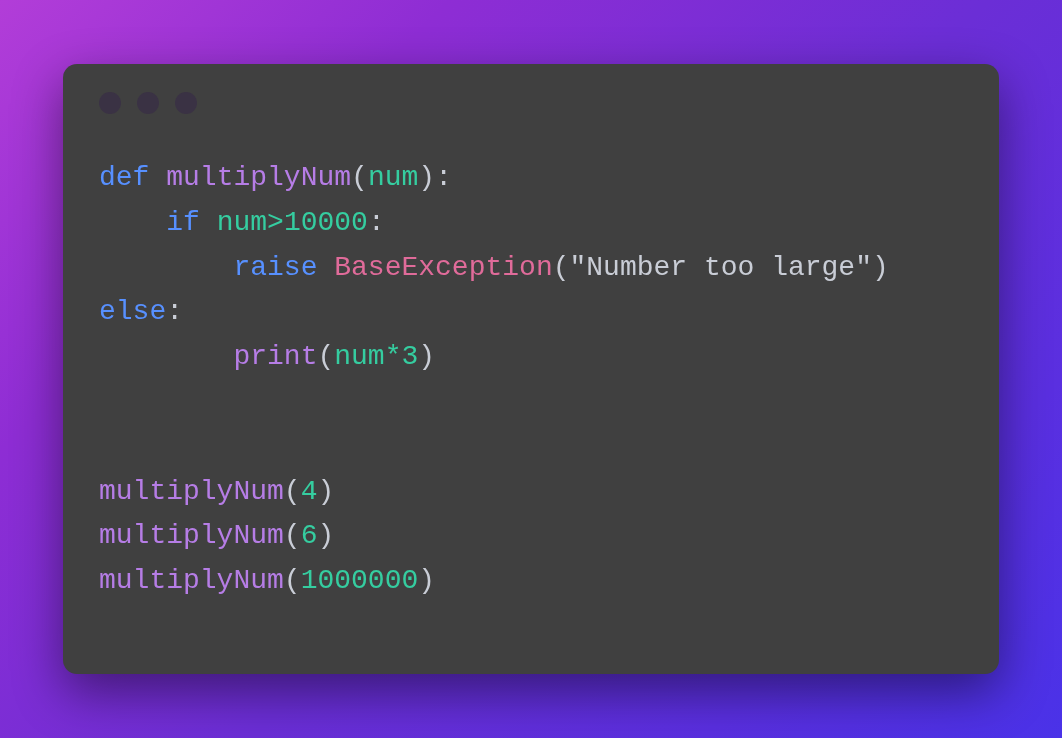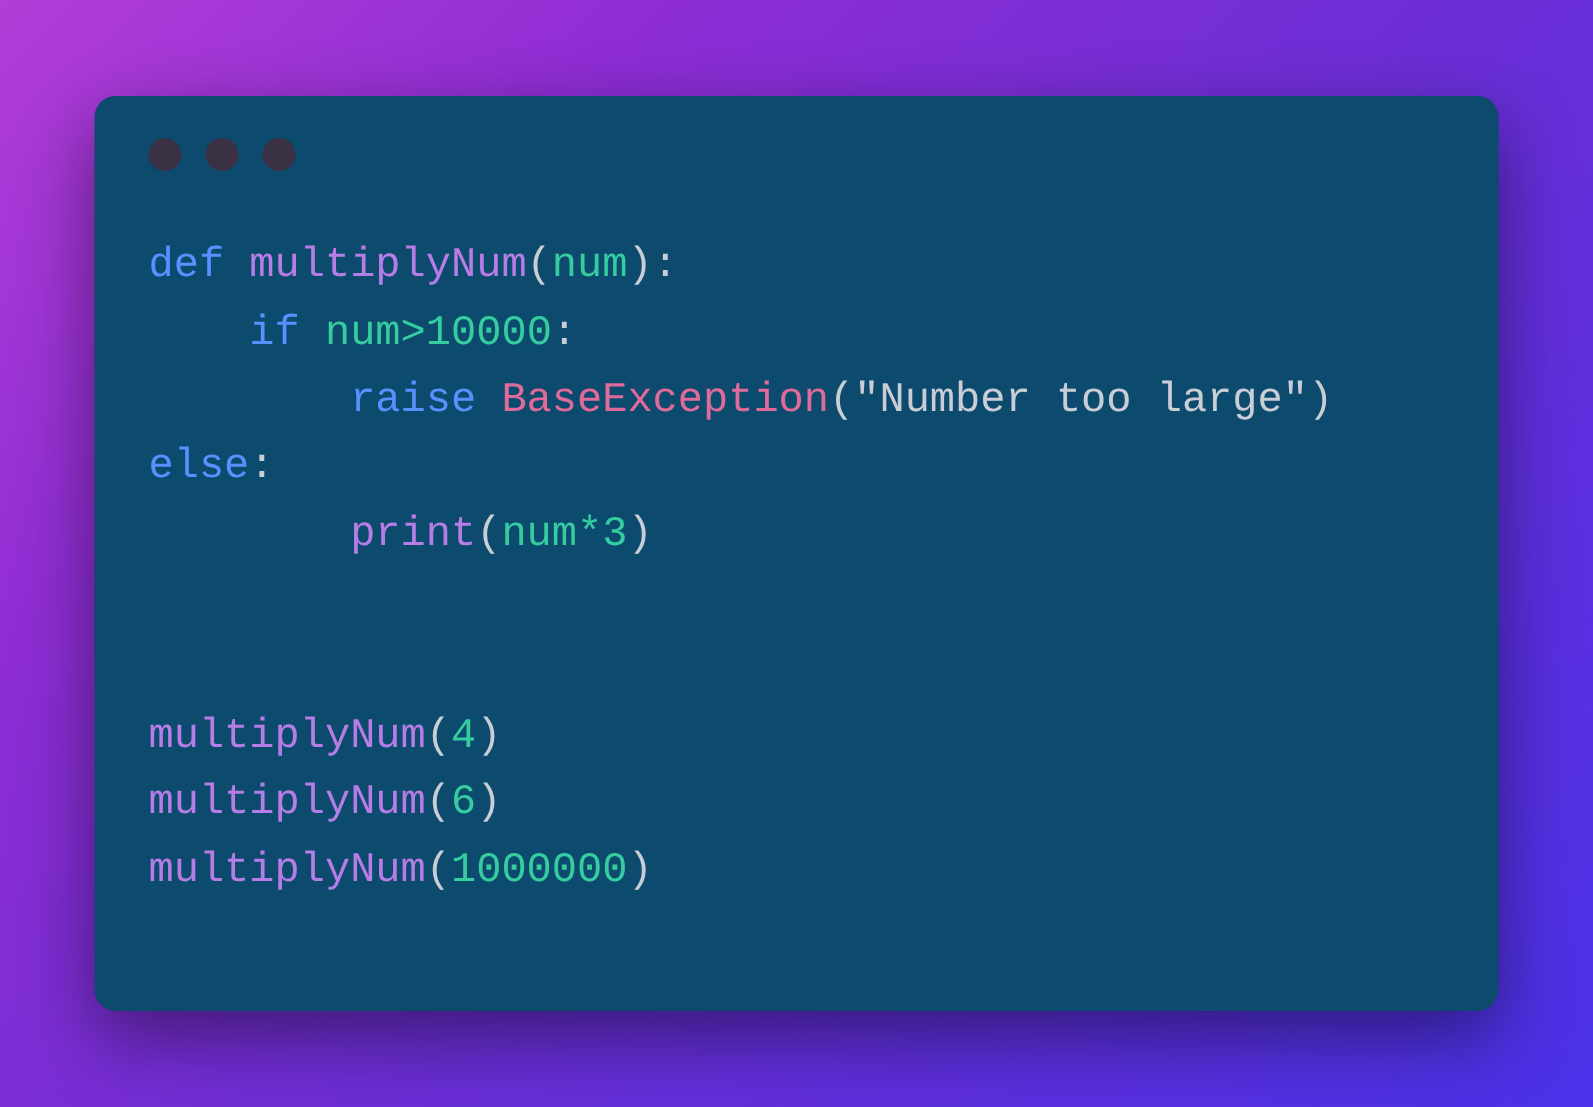--- a/index.html
+++ b/index.html
@@ -7,21 +7,21 @@
   body {
     background: linear-gradient(135deg, #b23dd8 0%, #8e2dd4 25%, #6b2ed6 55%, #5a2fe0 80%, #4a32e8 100%);
     display: flex;
     align-items: center;
     justify-content: center;
     font-family: ui-monospace, SFMono-Regular, "SF Mono", Menlo, Consolas, "Liberation Mono", monospace;
   }
   .window {
     width: 936px;
     height: 610px;
-    background: #0c4a6e;
+    background: #404040;
     border-radius: 14px;
     box-shadow: 0 18px 50px rgba(0,0,0,0.45);
     padding: 28px 36px 36px 36px;
     position: relative;
     overflow: hidden;
   }
   .traffic-lights {
     display: flex;
     gap: 16px;
     margin-bottom: 42px;

